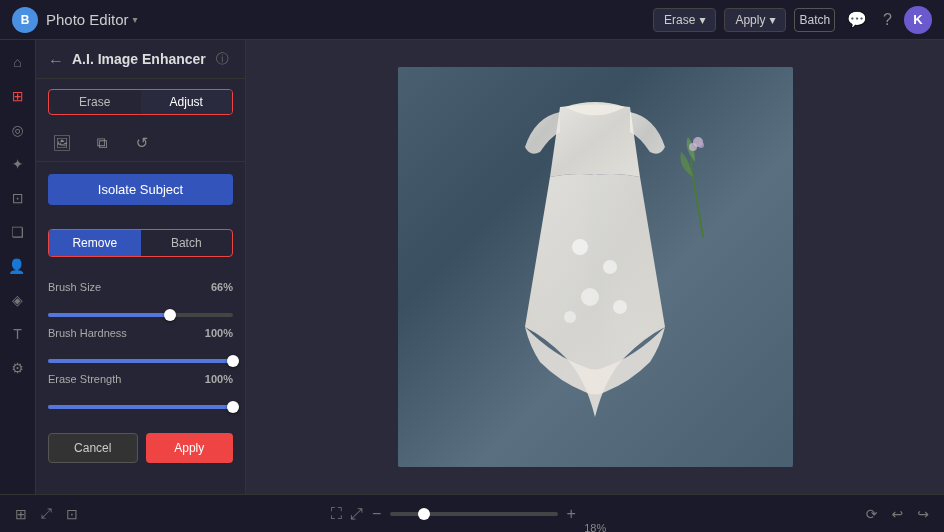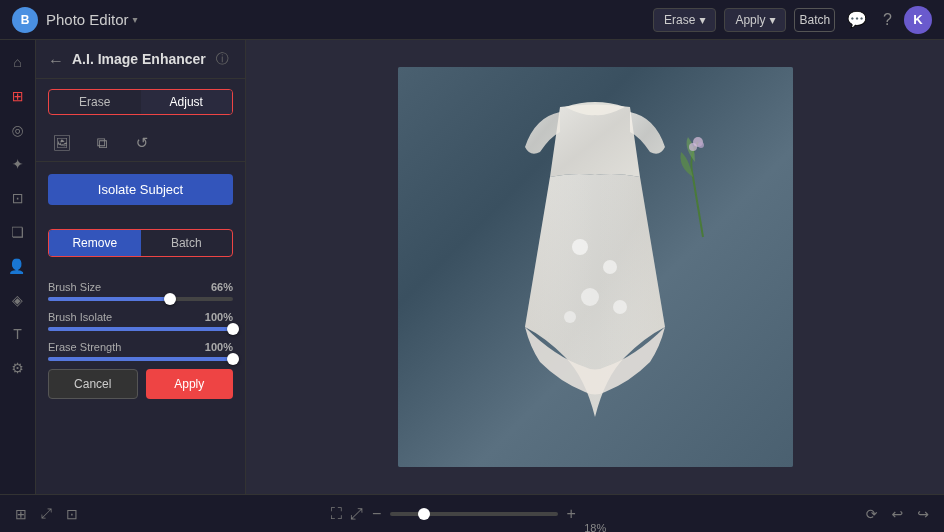--- a/index.html
+++ b/index.html
@@ -238,21 +238,21 @@
     
     .slider-section {
       padding: 8px 12px;
       display: flex;
       flex-direction: column;
       gap: 10px;
     }
     .slider-row {
       display: flex;
       flex-direction: column;
-      gap: 4px;
+      gap: 20px;
     }
     .slider-label-row {
       display: flex;
       justify-content: space-between;
       align-items: center;
     }
     .slider-label {
       font-size: 11px;
       color: #aaa;
     }
@@ -293,21 +293,21 @@
       -webkit-appearance: none;
       width: 12px; height: 12px;
       background: #fff;
       border-radius: 50%;
       cursor: pointer;
     }
 
     
     .action-buttons {
       display: flex;
-      margin: 0 12px;
+      margin: 16px 12px;
       gap: 8px;
     }
     .cancel-btn {
       flex: 1;
       padding: 7px 0;
       background: #333;
       border: 1px solid #555;
       border-radius: 4px;
       color: #ccc;
       font-size: 12px;
@@ -503,21 +503,21 @@
           <span class="slider-value">66%</span>
         </div>
         <div class="slider-track">
           <div class="slider-fill" style="width:66%"></div>
           <div class="slider-thumb" style="left:66%"></div>
         </div>
       </div>
 
       <div class="slider-row">
         <div class="slider-label-row">
-          <span class="slider-label">Brush Isolate</span>
+          <span class="slider-label">Brush Hardness</span>
           <span class="slider-value">100%</span>
         </div>
         <div class="slider-track">
           <div class="slider-fill" style="width:100%"></div>
           <div class="slider-thumb" style="left:100%"></div>
         </div>
       </div>
 
       <div class="slider-row">
         <div class="slider-label-row">

